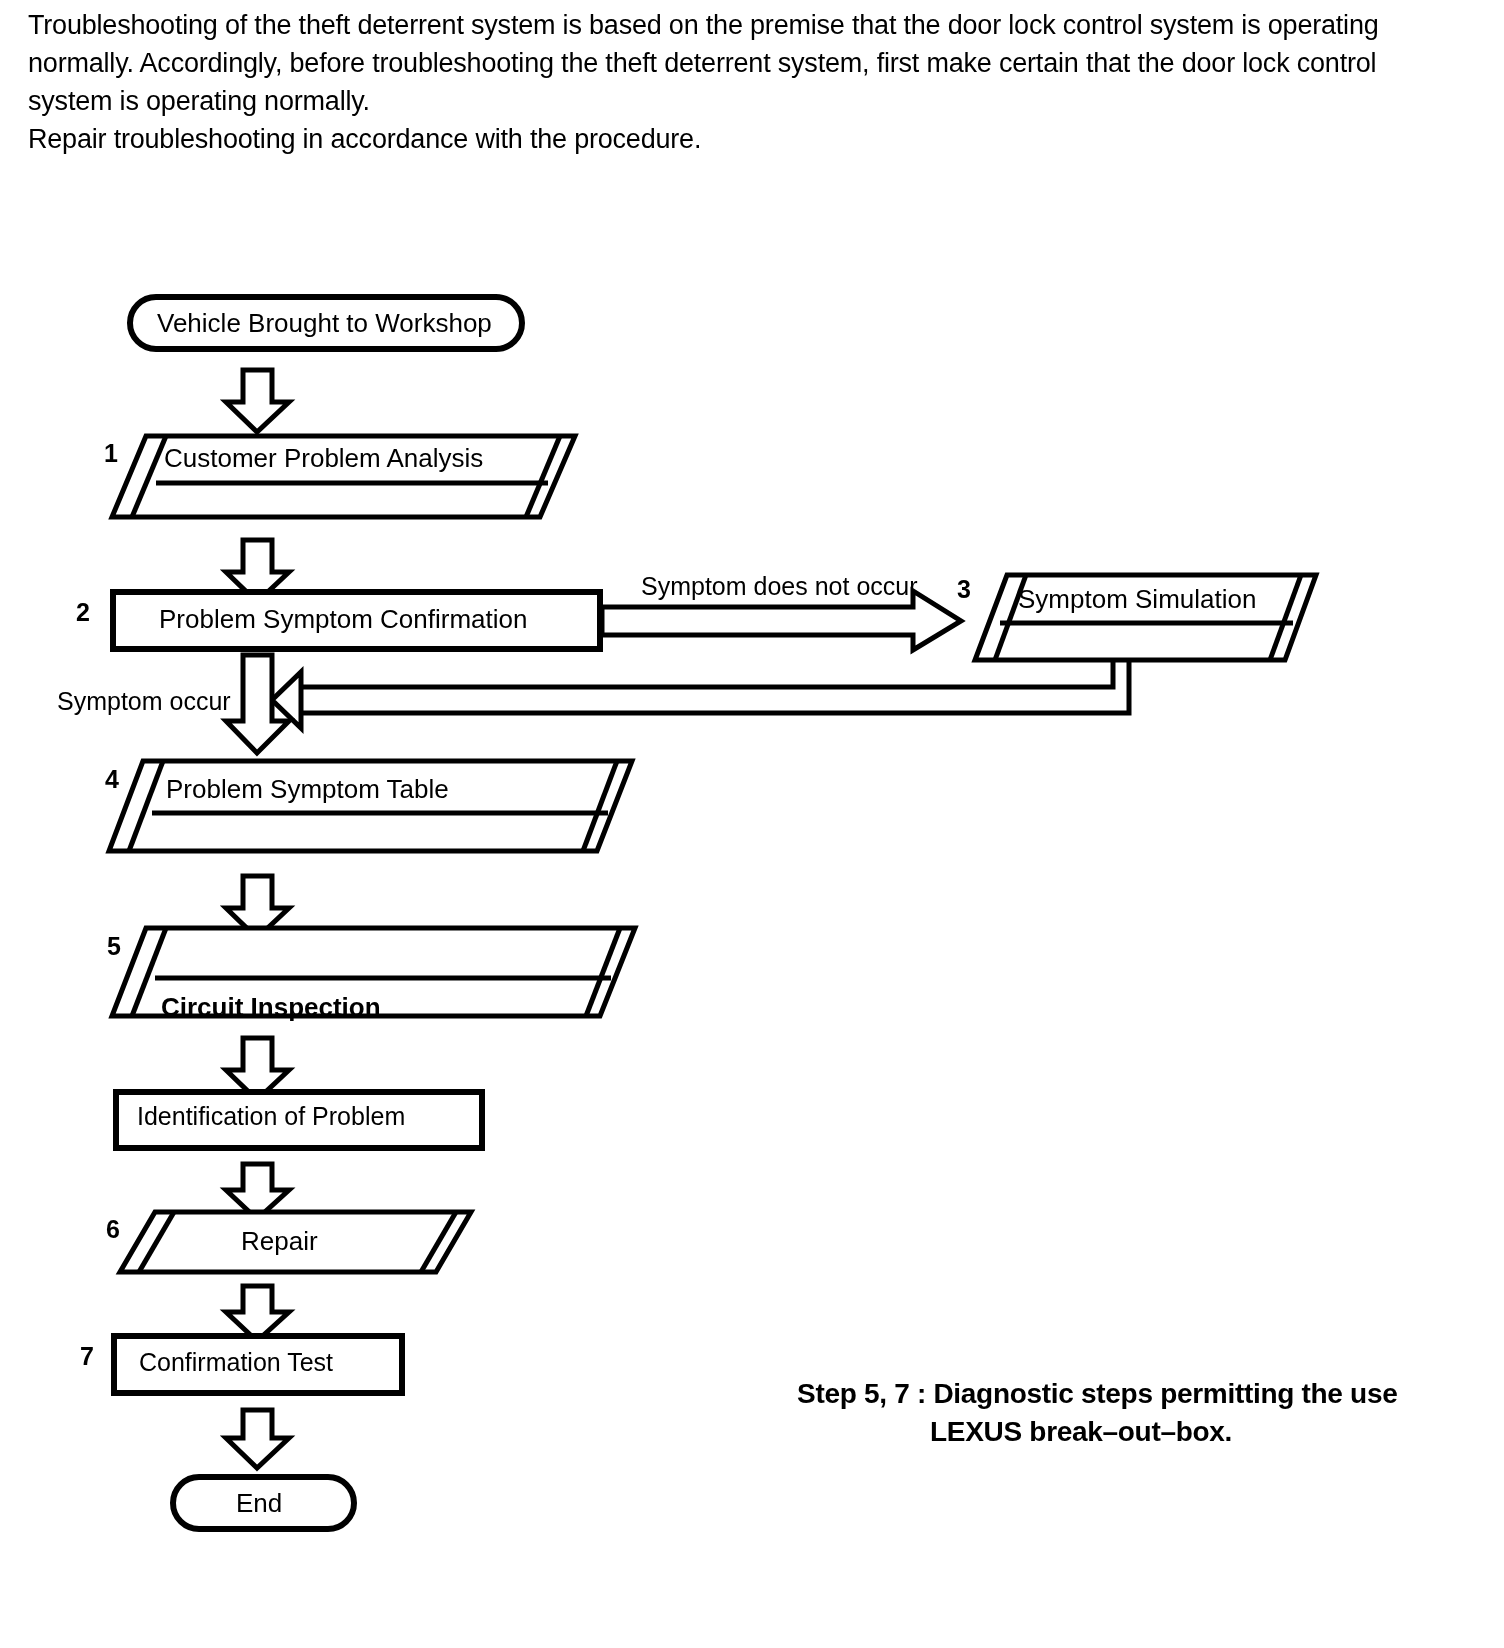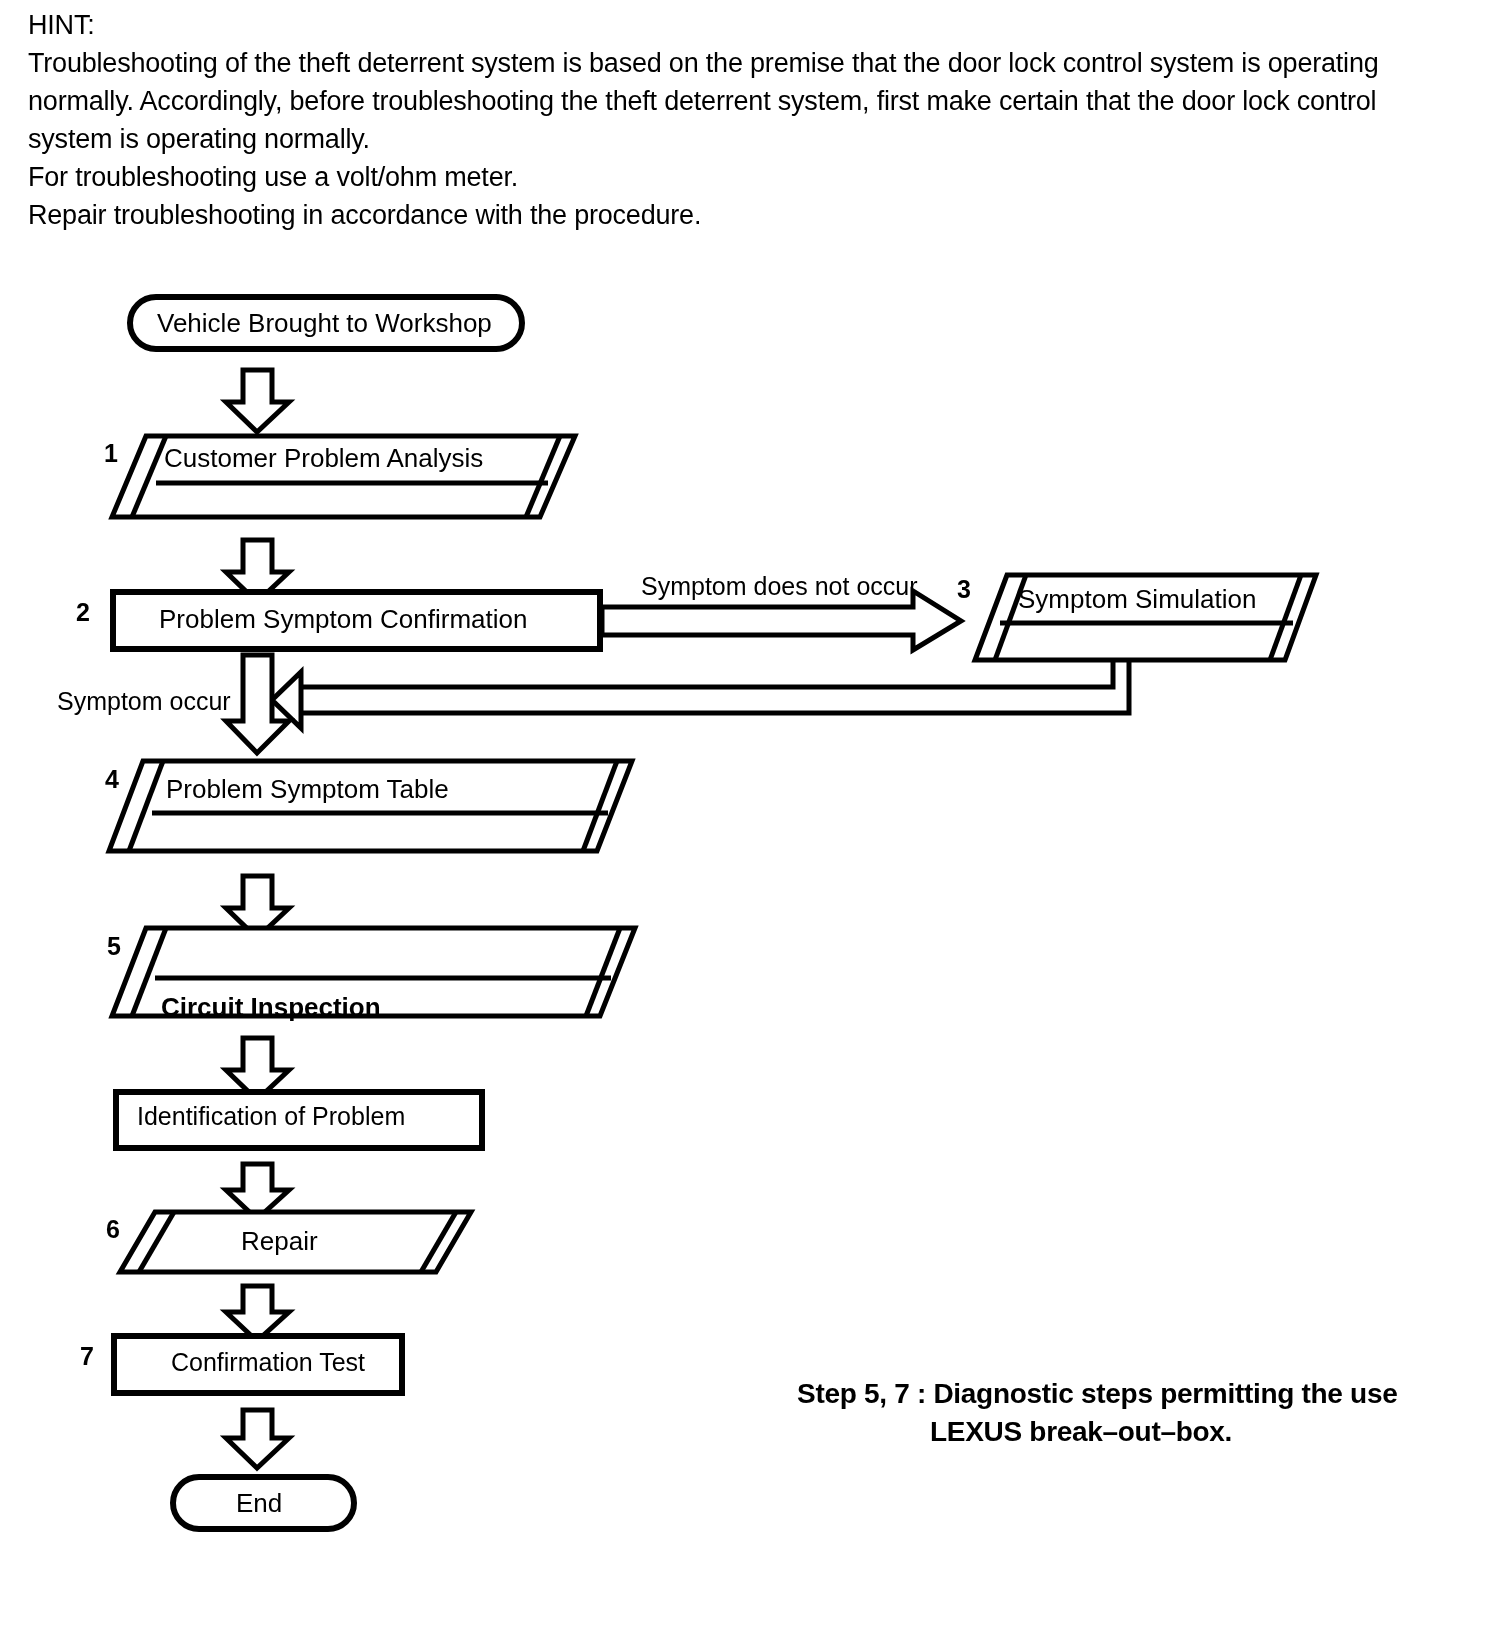--- a/index.html
+++ b/index.html
@@ -33,23 +33,21 @@
   }
   .footnote{
     position:absolute;font-size:28px;font-weight:bold;line-height:38px;
     white-space:nowrap;letter-spacing:-0.3px;
   }
 </style>
 </head>
 <body>
 
 <div class="hint">
-  <div>HINT:</div>
   <div class="wrapline">Troubleshooting of the theft deterrent system is based on the premise that the door lock control system is operating normally. Accordingly, before troubleshooting the theft deterrent system, first make certain that the door lock control system is operating normally.</div>
-  <div>For troubleshooting use a volt/ohm meter.</div>
   <div>Repair troubleshooting in accordance with the procedure.</div>
 </div>
 
 <div id="chart">
 
   <svg width="1504" height="1648" viewBox="0 0 1504 1648" xmlns="http://www.w3.org/2000/svg">
     <g fill="none" stroke="#000" stroke-width="5">
 
       <rect x="130" y="297" width="392" height="52" rx="26" ry="26" fill="#fff" stroke="#000" stroke-width="6"></rect>
 
@@ -125,21 +123,21 @@
 
   <div class="numlabel" style="left:107px;top:932px;">5</div>
   <div class="nodetext bold" style="left:161px;top:994px;">Circuit Inspection</div>
 
   <div class="nodetext" style="left:137px;top:1104px;font-size:25px;">Identification of Problem</div>
 
   <div class="numlabel" style="left:106px;top:1215px;">6</div>
   <div class="nodetext" style="left:241px;top:1228px;">Repair</div>
 
   <div class="numlabel" style="left:80px;top:1342px;">7</div>
-  <div class="nodetext" style="left:139px;top:1350px;font-size:25px;margin-left:32px;">Confirmation Test</div>
+  <div class="nodetext" style="left:139px;top:1350px;font-size:25px;">Confirmation Test</div>
 
   <div class="nodetext" style="left:236px;top:1490px;">End</div>
 
   <div class="edgelabel" style="left:641px;top:572px;">Symptom does not occur</div>
   <div class="edgelabel" style="left:57px;top:687px;">Symptom occur</div>
 </div>
 
 <div class="footnote" style="left:797px;top:1375px;">
   <div>Step 5, 7 :  Diagnostic steps permitting the use</div>
   <div style="padding-left:133px;">LEXUS break–out–box.</div>

